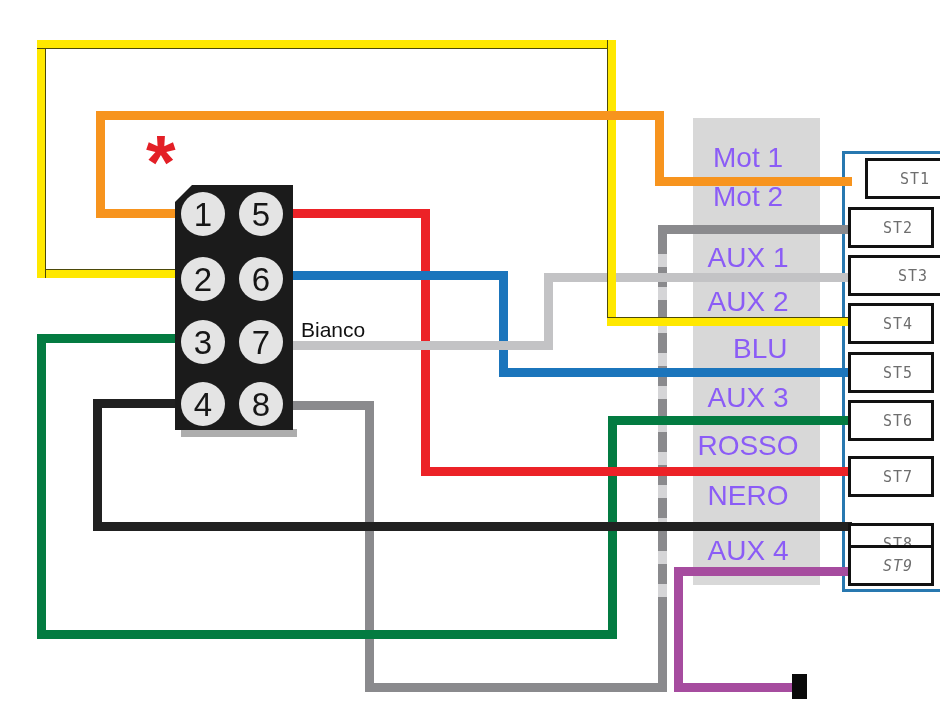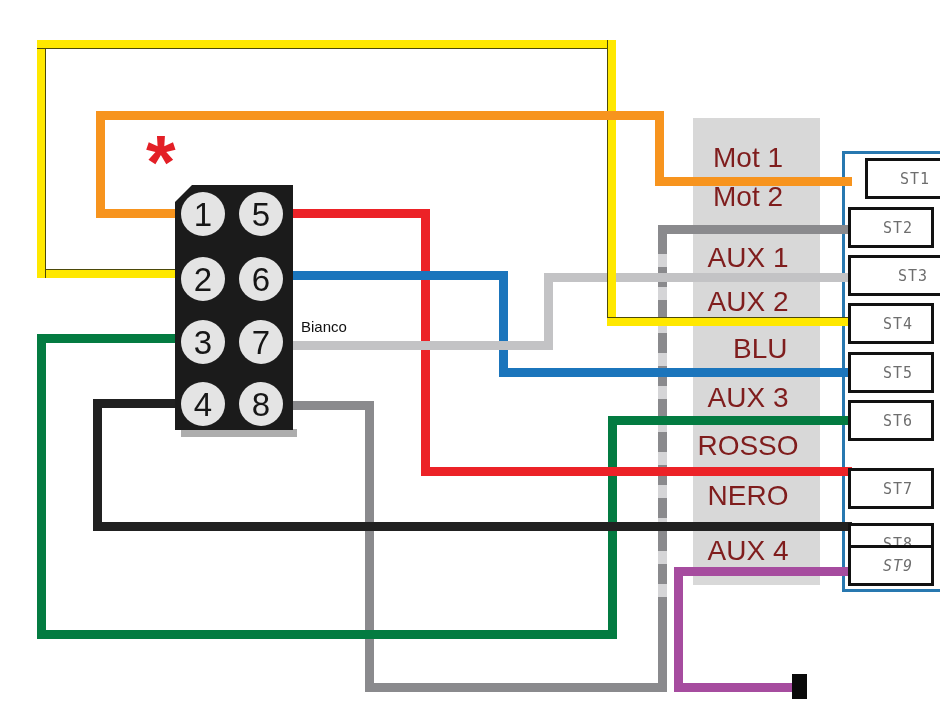--- a/index.html
+++ b/index.html
@@ -22,40 +22,40 @@
     background:var(--pin-bg,#e4e4e4); color:#161616; z-index:7;
     display:flex; align-items:center; justify-content:center;
     font-size:33px; line-height:1;
   }
   .gray-panel {
     position:absolute; left:693px; top:118px; width:127px; height:467px;
     background:var(--panel-bg,#d8d8d8); z-index:0;
   }
   .panel-label {
     position:absolute; left:693px; width:110px; height:32px; line-height:32px;
-    text-align:center; font-size:28px; color:#7f1d1d; z-index:12; white-space:nowrap;
+    text-align:center; font-size:28px; color:#8b5cf6; z-index:12; white-space:nowrap;
   }
   .terminal-box {
     position:absolute; left:842px; top:151px; width:110px; height:435px;
     background:#ffffff; border:3px solid var(--tbox-border,#2878b0); z-index:1;
   }
   .terminal {
     position:absolute; left:848px; width:66px; height:35px;
     background:#ffffff; border:3px solid var(--term-border,#111111);
     color:var(--term-text,#6e6e6e); z-index:13;
     font-family:"DejaVu Sans Mono", monospace; font-size:15px; letter-spacing:1px;
     display:flex; align-items:center; justify-content:center; padding-left:14px;
     box-sizing:content-box;
   }
   .asterisk {
     position:absolute; left:146px; top:138px; font-size:76px; font-weight:bold;
     color:var(--asterisk,#e31f26); line-height:0.62; z-index:13;
   }
   .bianco-label {
-    position:absolute; left:301px; top:318px; font-size:15px; color:#111;
+    position:absolute; left:301px; top:318px; font-size:21px; color:#111;
     z-index:12; white-space:nowrap;
   }
   .purple-end-cap {
     position:absolute; left:792px; top:674px; width:15px; height:25px;
     background:#0a0a0a; z-index:11;
   }
 </style>
 </head>
 <body>
 
@@ -119,16 +119,16 @@
     <div class="panel-label" style="top: 382px;">AUX 3</div>
     <div class="panel-label" style="top: 430px;">ROSSO</div>
     <div class="panel-label" style="top: 480px;">NERO</div>
     <div class="panel-label" style="top: 535px;">AUX 4</div>
     <div class="terminal" style="top: 158px; margin-left: 17px;">ST1</div>
     <div class="terminal" style="top: 207px;">ST2</div>
     <div class="terminal" style="top: 255px; padding-left: 29px;">ST3</div>
     <div class="terminal" style="top: 303px;">ST4</div>
     <div class="terminal" style="top: 352px;">ST5</div>
     <div class="terminal" style="top: 400px;">ST6</div>
-    <div class="terminal" style="top: 468px;">ST7</div>
+    <div class="terminal" style="top: 456px;">ST7</div>
     <div class="terminal" style="top: 523px;">ST8</div>
     <div class="terminal" style="top: 545px; font-style: italic;">ST9</div>
   </div>
 
 </body></html>

